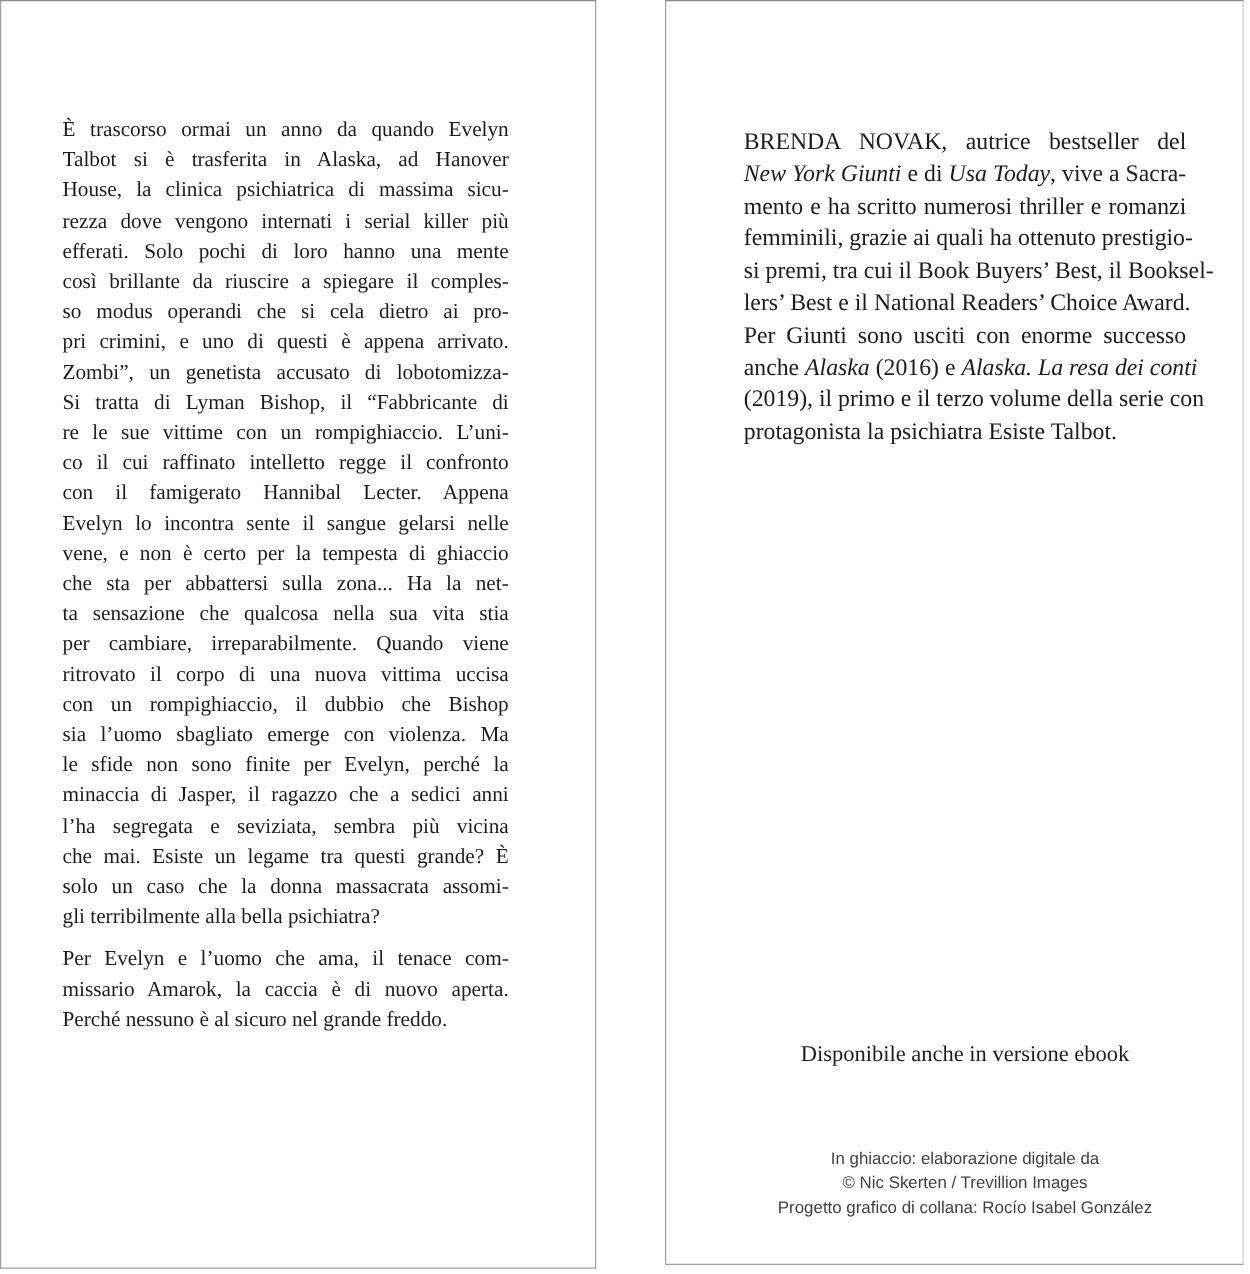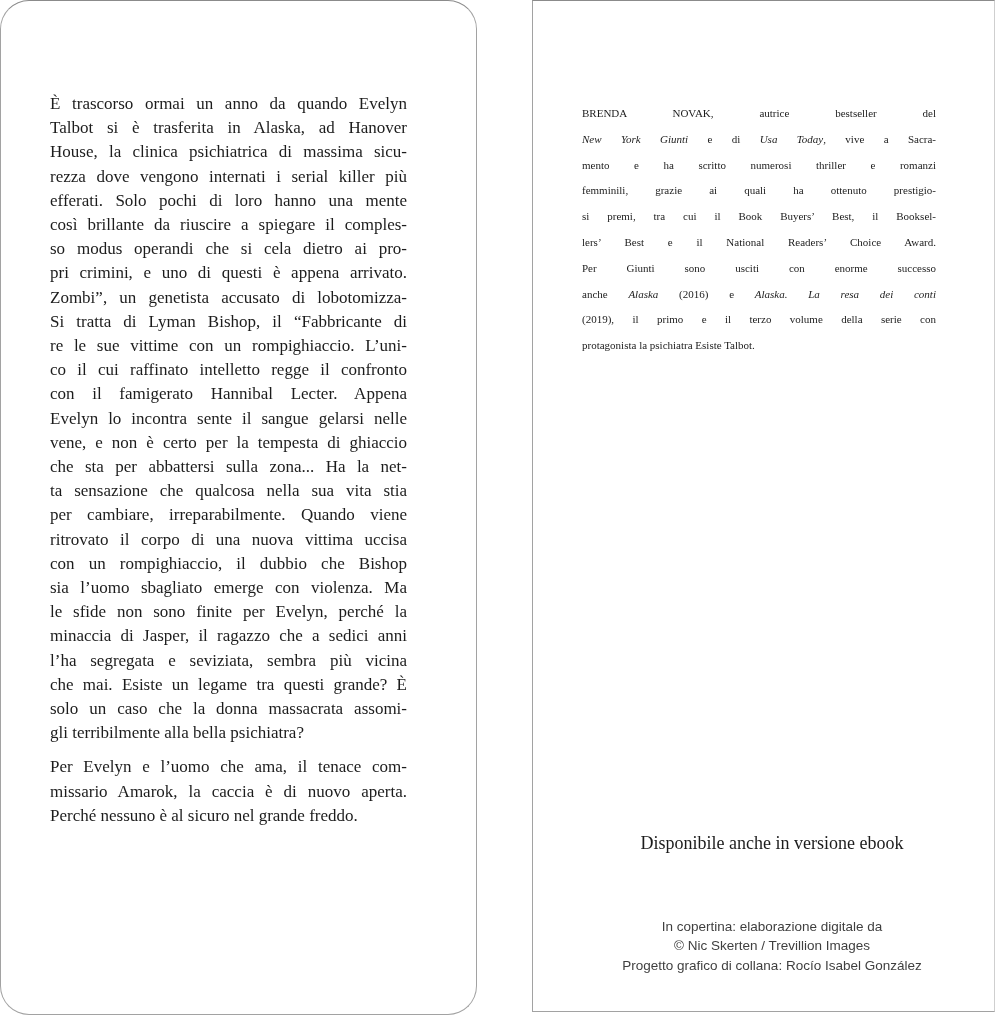--- a/index.html
+++ b/index.html
@@ -22,45 +22,44 @@
     background: #ffffff;
     box-sizing: border-box;
     border: 1px solid #a2a2a2;
     border-top-color: #8b8b8b;
     overflow: hidden;
   }
   .flap-left {
     left: 0;
     width: 477px;
     height: 1015px;
-    border-radius: 29px;
   }
   .flap-right {
     left: 532px;
     width: 463px;
     height: 1012px;
     border-right-color: #cfcfcf;
   }
   .textblock {
     position: absolute;
     color: #1c1c1c;
   }
   .synopsis {
     left: 49px;
     top: 91px;
     width: 357px;
     font-size: 17px;
     line-height: 24.2px;
   }
   .synopsis .para2 { margin-top: 10px; }
   .bio {
-    left: 49px;
+    left: 62px;
     top: 100px;
     width: 354px;
-    font-size: 11px;
+    font-size: 19px;
     line-height: 25.8px;
   }
   .line {
     text-align: justify;
     text-align-last: justify;
     white-space: nowrap;
   }
   .line.last { text-align-last: left; }
   .it { font-style: italic; }
   .website {
@@ -151,19 +150,19 @@
         <div class="line"><span>Per Giunti sono usciti con enorme successo</span></div>
         <div class="line"><span>anche </span><span class="it">Alaska</span><span> (2016) e </span><span class="it">Alaska. La resa dei conti</span></div>
         <div class="line"><span>(2019), il primo e il terzo volume della serie con</span></div>
         <div class="line last"><span>protagonista la psichiatra Esiste Talbot.</span></div>
       </div>
 
 
     <div class="textblock ebook-note">Disponibile anche in versione ebook</div>
 
     <div class="textblock credits">
-        <div class="line"><span>In copertina: elaborazione digitale da</span></div>
+        <div class="line"><span>In ghiaccio: elaborazione digitale da</span></div>
         <div class="line"><span>© Nic Skerten / Trevillion Images</span></div>
         <div class="line last"><span>Progetto grafico di collana: Rocío Isabel González</span></div>
       </div>
   </div>
 
 </div>
 
 </body></html>

